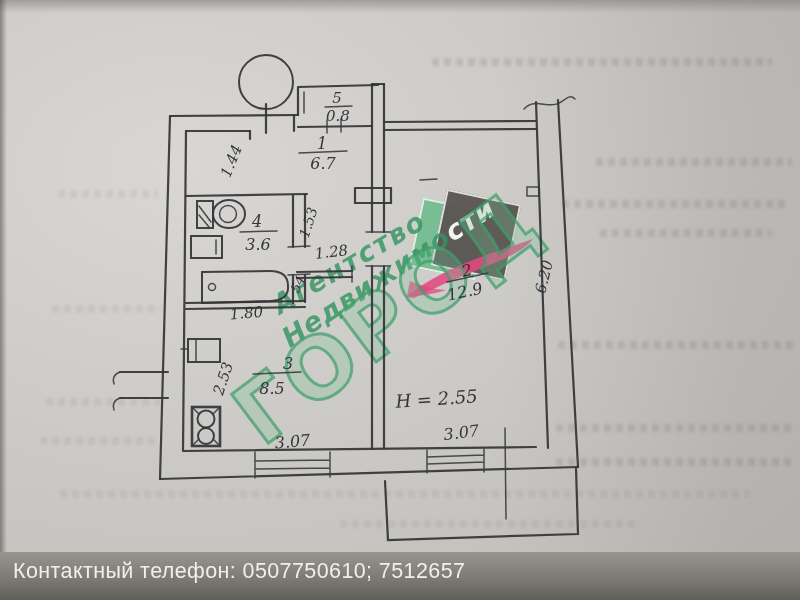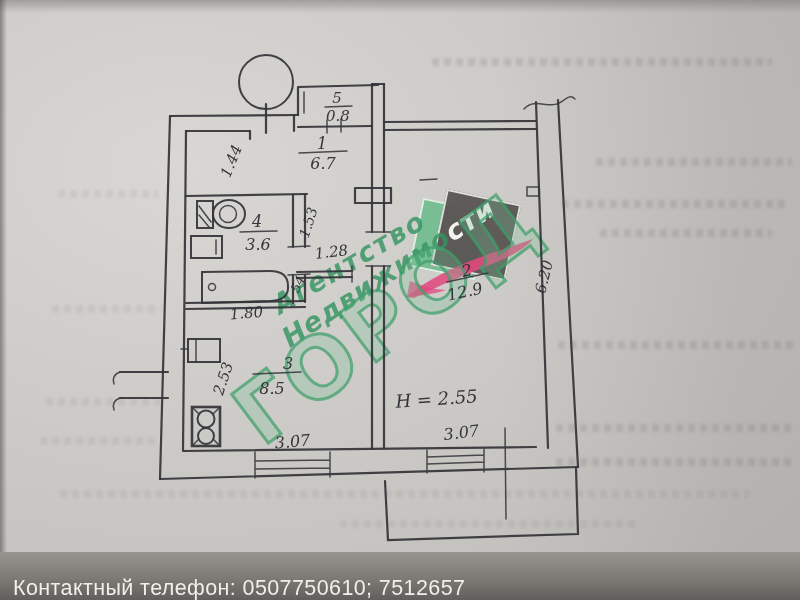--- a/index.html
+++ b/index.html
@@ -29,21 +29,21 @@
     transform:rotate(-37deg);transform-origin:0 100%;height:104px;line-height:104px;}
   
   #plan{position:absolute;left:0;top:0;}
   .wall{stroke:#333338;stroke-width:2.2;fill:none;stroke-linecap:round;opacity:.92;}
   .thin{stroke:#3a3a40;stroke-width:1.5;fill:none;stroke-linecap:round;opacity:.9;}
   .fix{stroke:#333338;stroke-width:2;fill:none;opacity:.92;}
   .hw{font-family:"DejaVu Serif",serif;font-style:italic;fill:#2d2d33;opacity:.95;}
   
   #footer-strip{position:absolute;left:0;top:552px;width:800px;height:48px;
     background:linear-gradient(180deg,#97958f 0%,#7b7a75 55%,#615f5b 100%);}
-  #footer-strip .contact{position:absolute;left:13px;top:7px;font-size:21.5px;color:#f0efeb;letter-spacing:.4px;margin-top:17px;}
+  #footer-strip .contact{position:absolute;left:13px;top:7px;font-size:21.5px;color:#f0efeb;letter-spacing:.4px;}
 </style>
 </head>
 <body>
 
 <div id="photo">
 
   <div class="ghost" style="left:432px;top:58px;width:340px;"></div>
   <div class="ghost" style="left:596px;top:158px;width:196px;"></div>
   <div class="ghost" style="left:562px;top:200px;width:228px;"></div>
   <div class="ghost" style="left:600px;top:229px;width:172px;"></div>

